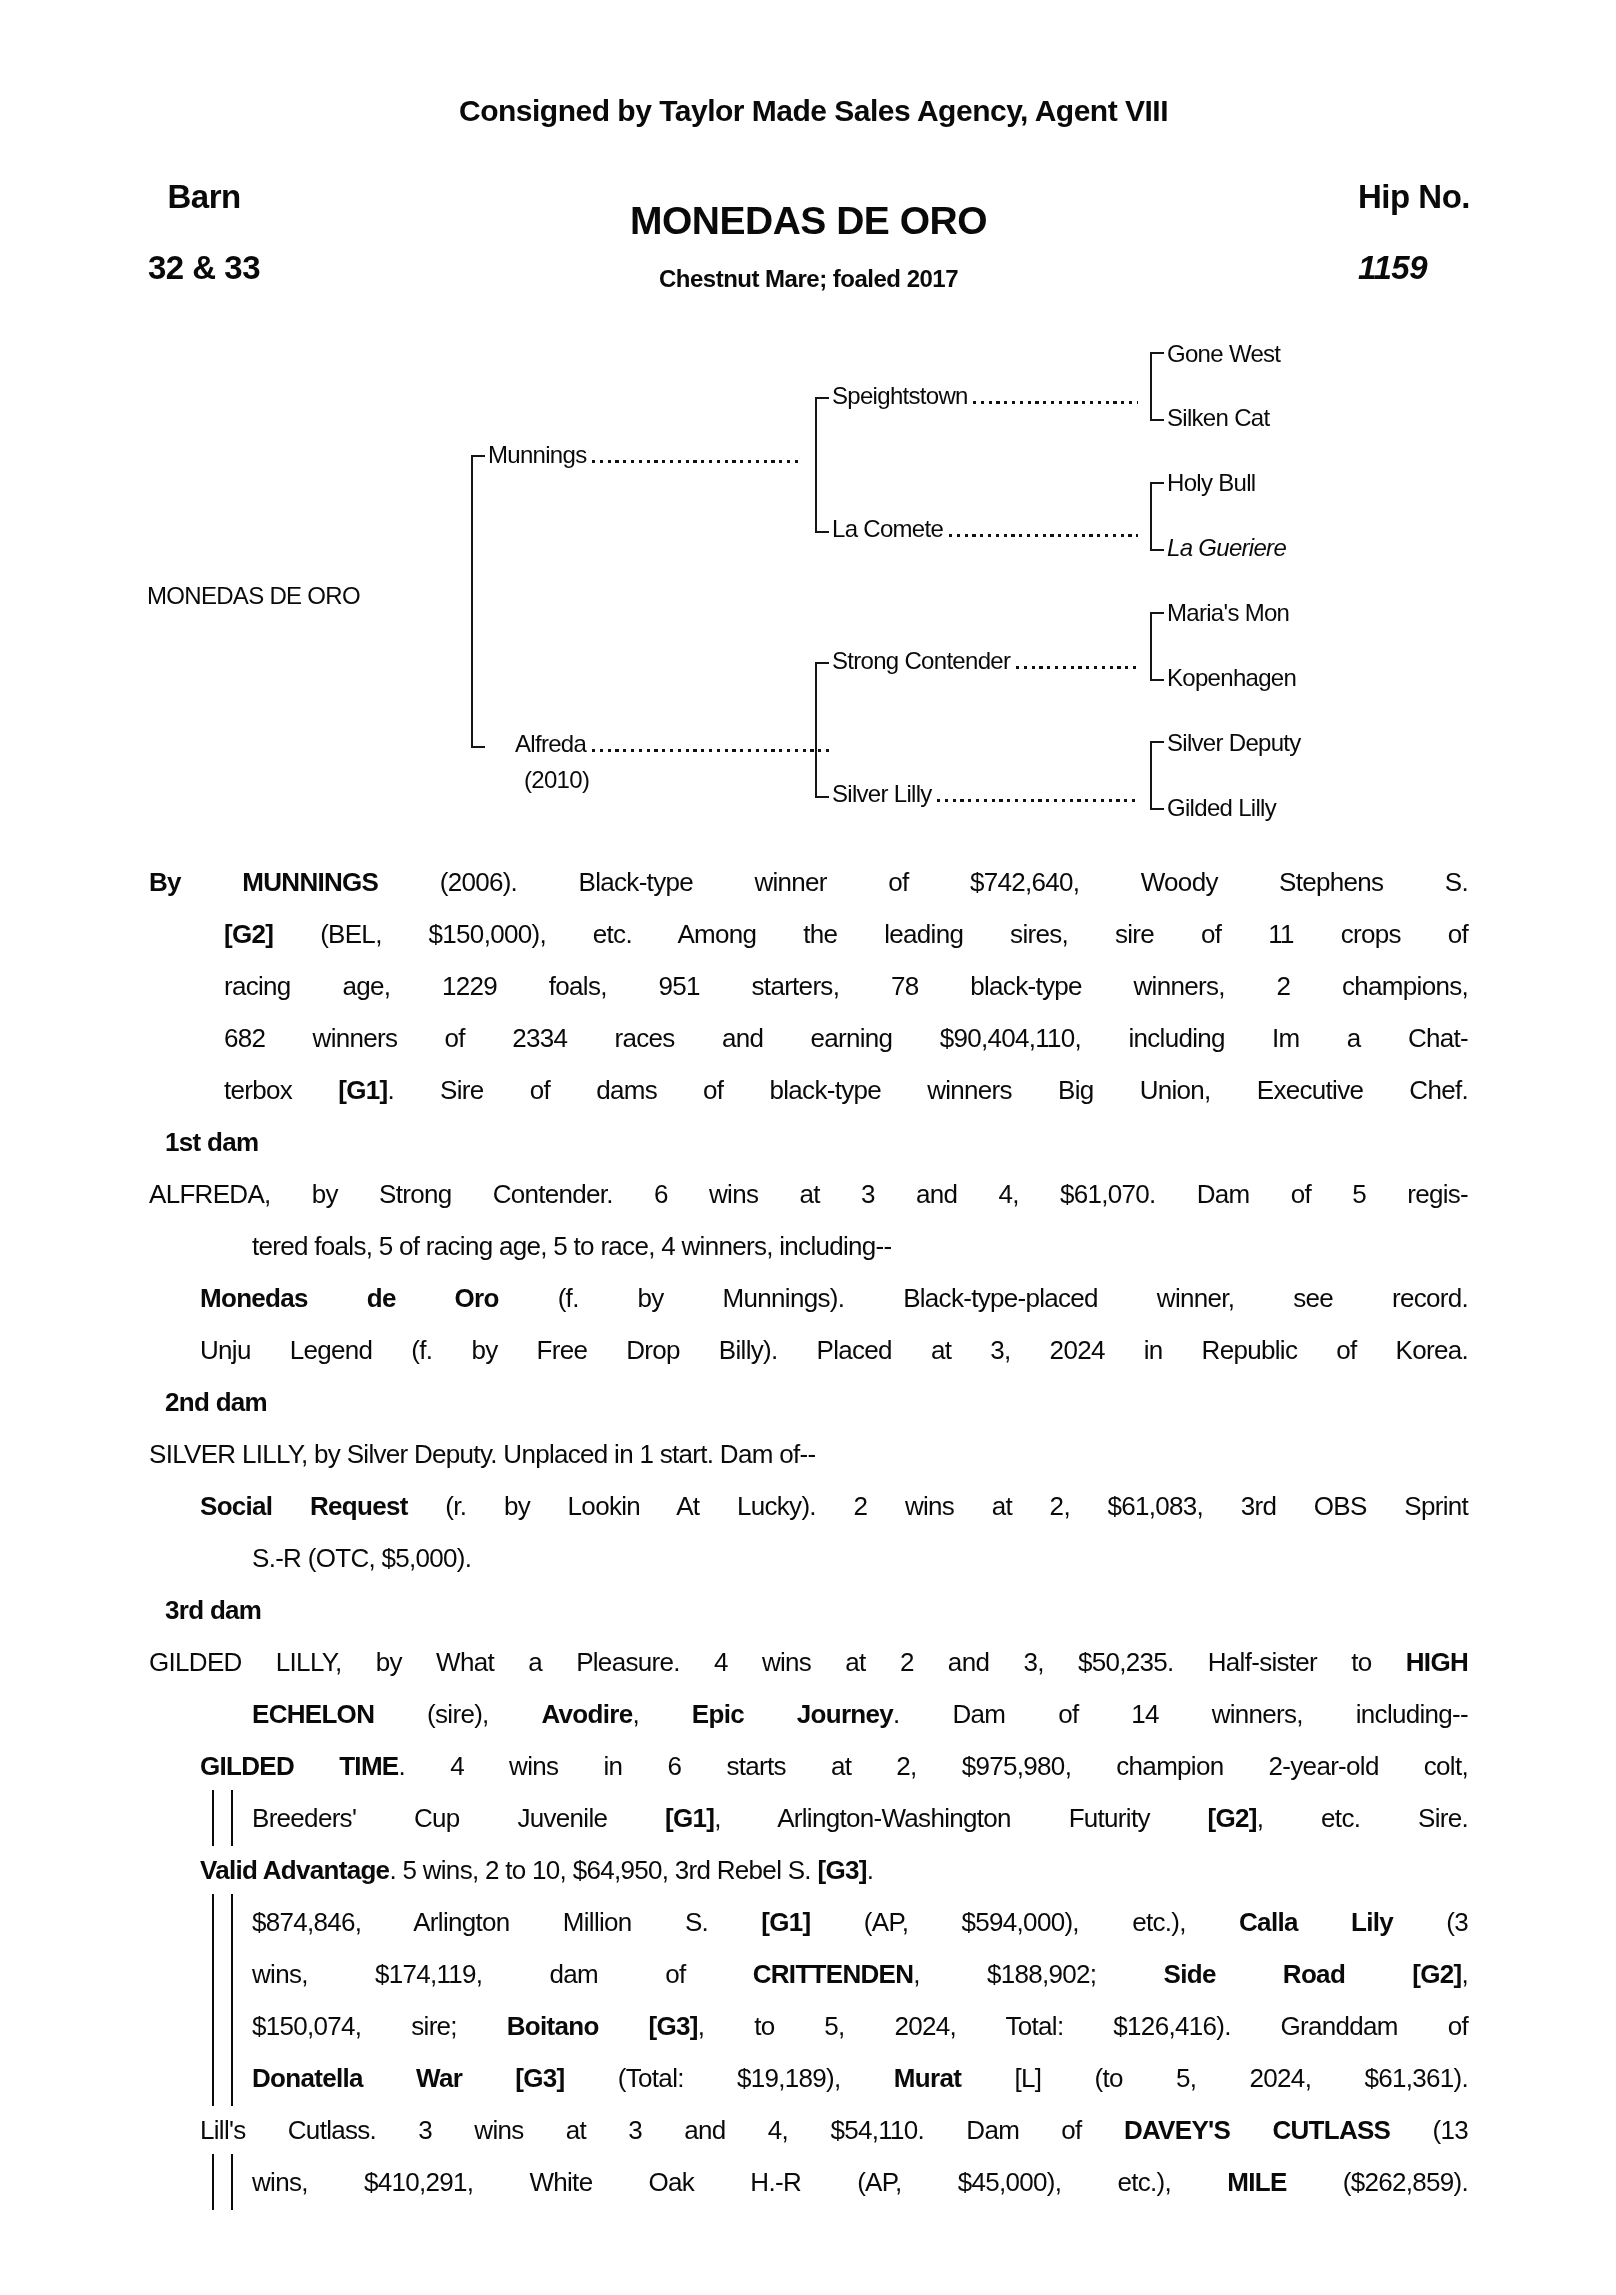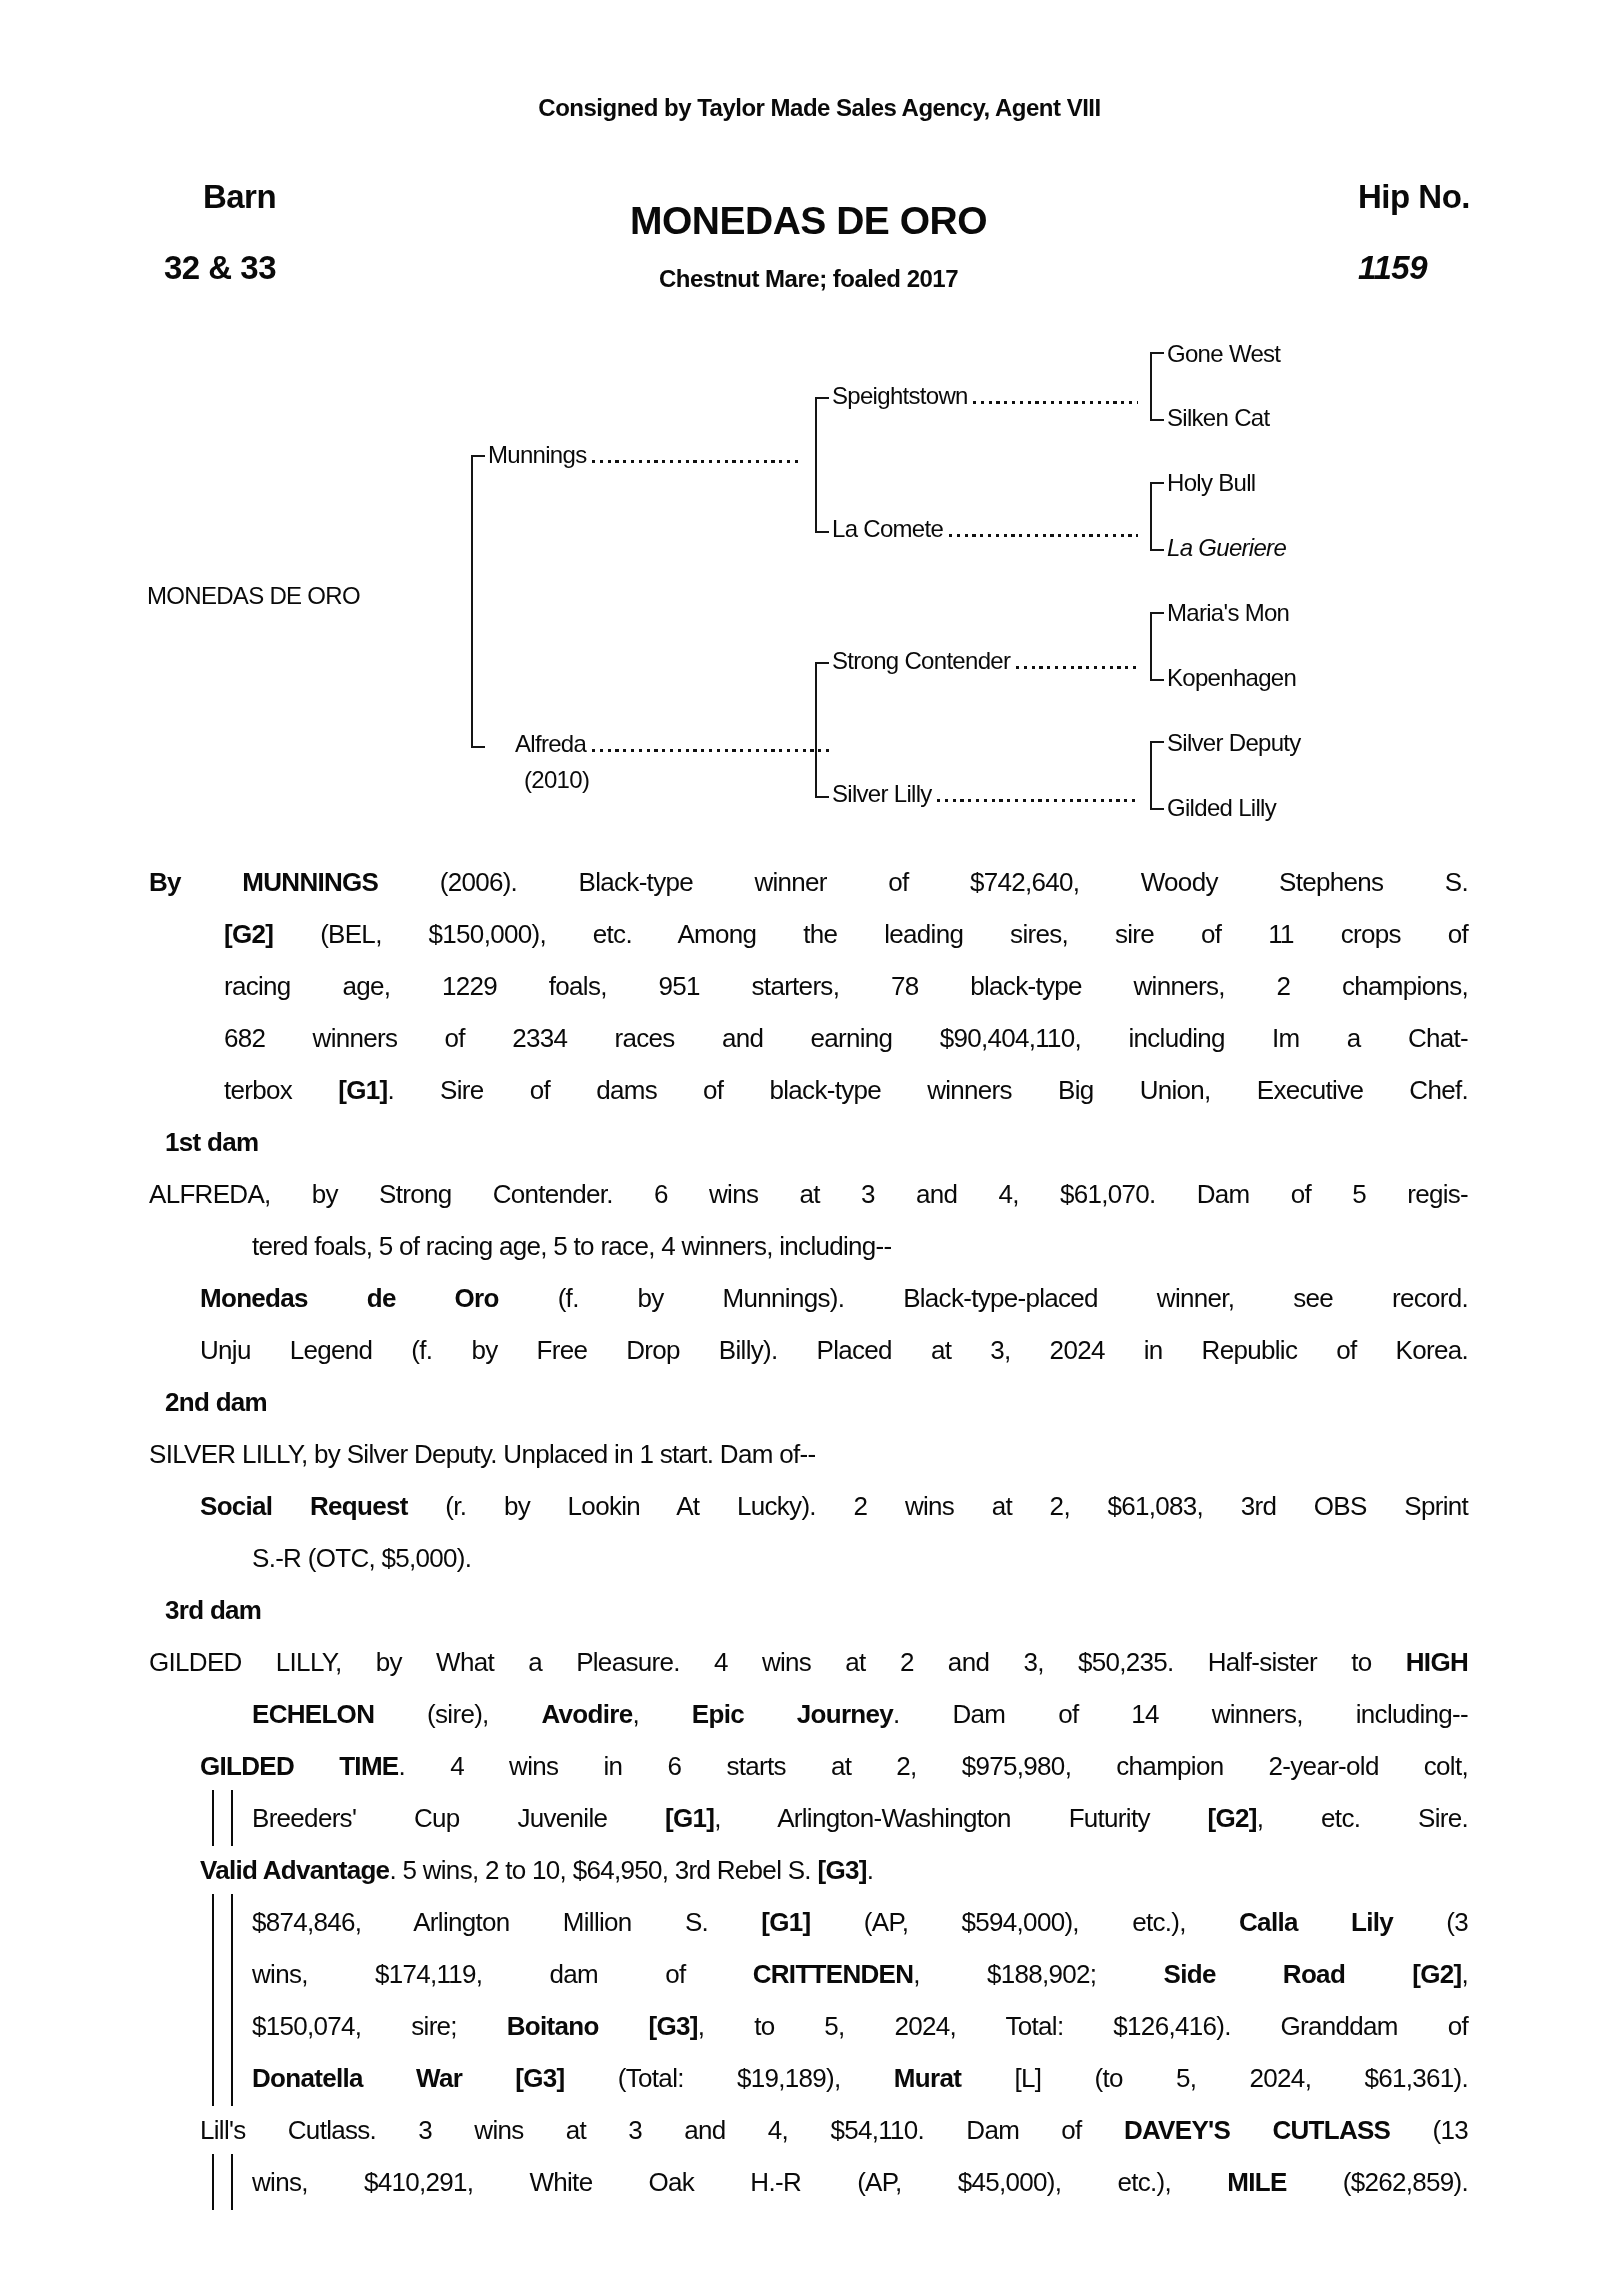--- a/index.html
+++ b/index.html
@@ -2,24 +2,24 @@
 <html style="font-size:7.3px"><head>
 <meta charset="utf-8">
 <style>
   html,body{margin:0;padding:0;background:#888;}
   #page{
     position:relative;width:1616px;height:3227px;background:#ffffff;
     font-family:"Liberation Sans","DejaVu Sans",sans-serif;color:#0a0a0a;
     overflow:hidden;
   }
   
-  .consignor{position:absolute;left:160px;top:94px;width:1319px;text-align:center;
-    font-size:24px;font-weight:700;letter-spacing:-0.5px;white-space:nowrap;}
+  .consignor{position:absolute;left:154px;top:94px;width:1319px;text-align:center;
+    font-size:30px;font-weight:700;letter-spacing:-0.5px;white-space:nowrap;}
   .corner{position:absolute;top:161px;font-size:33px;font-weight:700;line-height:71px;letter-spacing:-0.5px;}
-  .corner.left{left:164px;text-align:right;}
+  .corner.left{left:148px;text-align:center;}
   .corner.right{right:146px;text-align:left;}
   .hip-value{font-style:italic;}
   .title{position:absolute;left:149px;top:199px;width:1319px;text-align:center;
     font-size:39px;font-weight:700;letter-spacing:-0.5px;white-space:nowrap;}
   .subtitle{position:absolute;left:149px;top:265px;width:1319px;text-align:center;
     font-size:24px;font-weight:700;letter-spacing:-0.5px;white-space:nowrap;}
   
   #pedigree{position:absolute;left:0;top:0;width:1616px;height:872px;font-size:24px;letter-spacing:-0.7px;}
   .pnode{position:absolute;display:flex;align-items:flex-end;}
   .pname{white-space:nowrap;line-height:27px;}

